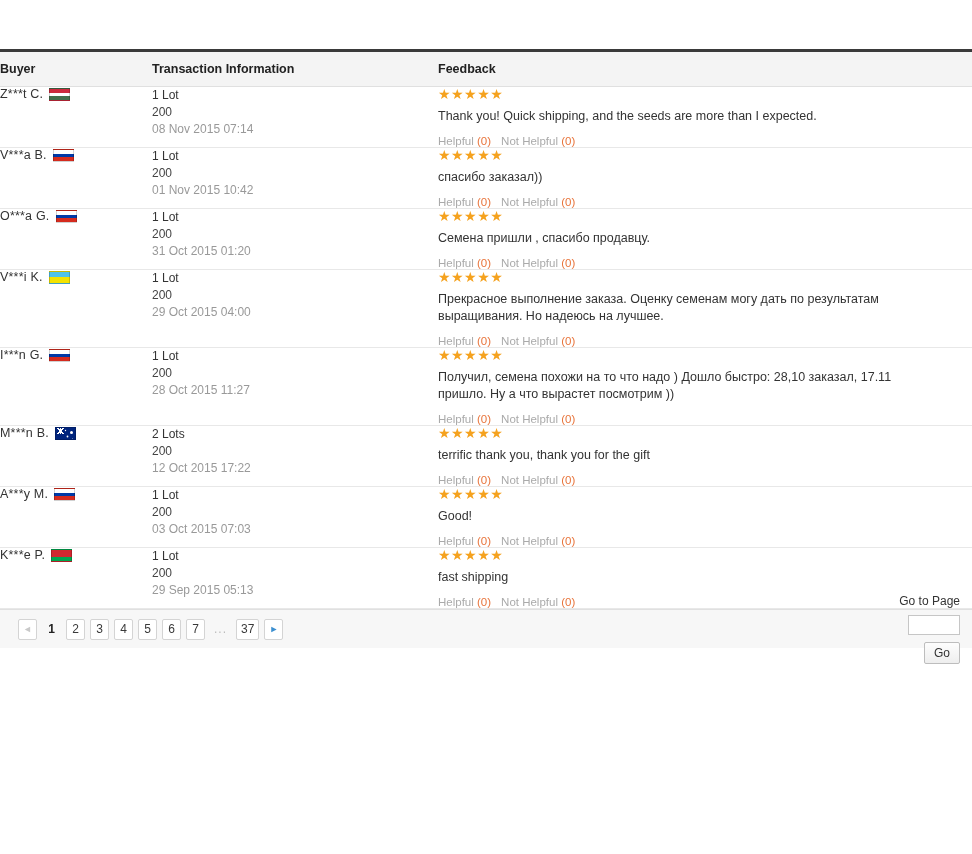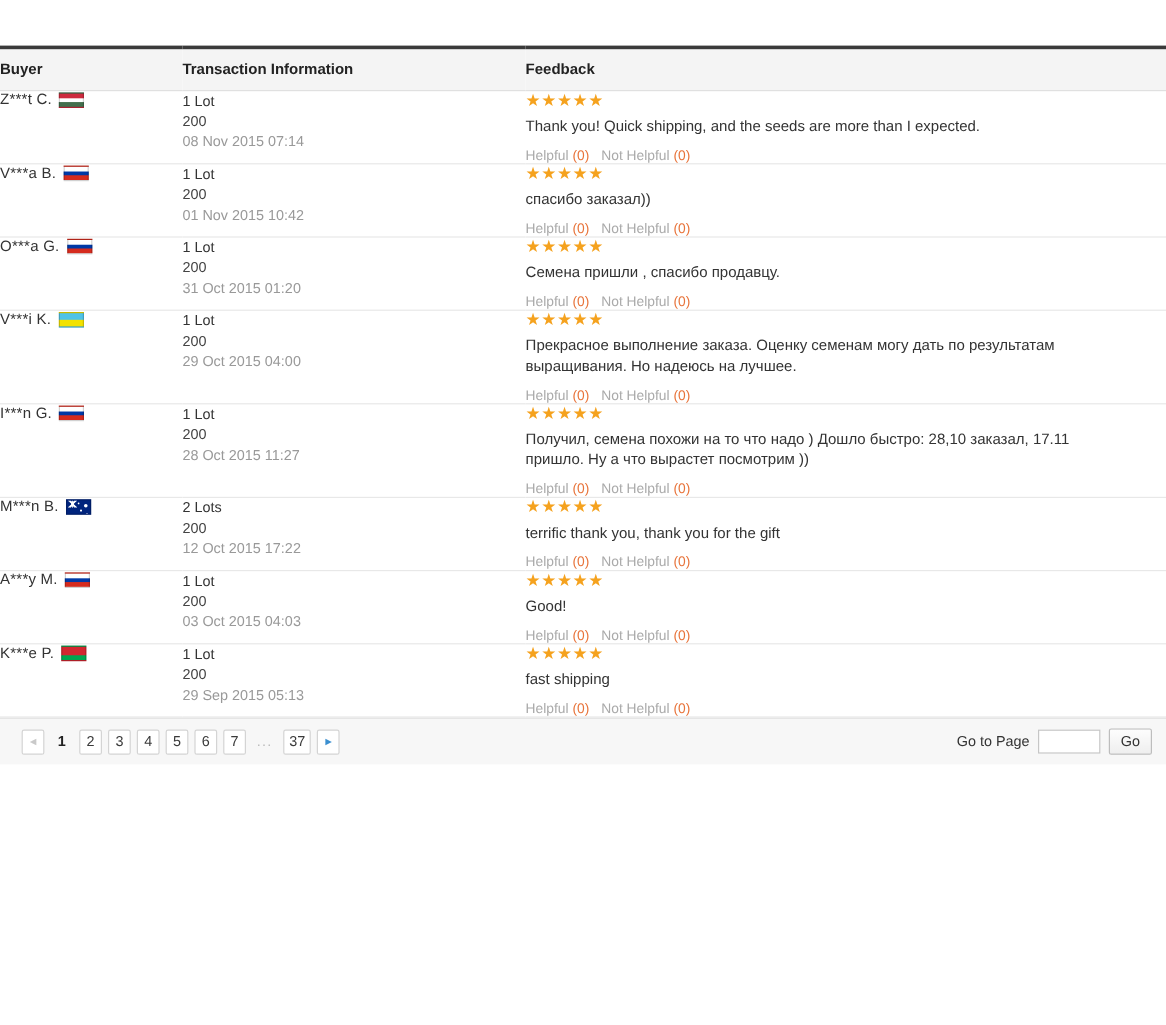--- a/index.html
+++ b/index.html
@@ -42,20 +42,21 @@
     line-height: 1;
     padding-bottom: 8px;
     white-space: nowrap;
   }
 
   
   .feedback-table {
     width: 972px;
     border-collapse: collapse;
     table-layout: fixed;
+    margin-top: 11px;
   }
   .feedback-table thead th {
     background: #f4f4f4;
     border-top: 3px solid #3a3a3a;
     border-bottom: 1px solid #e0e0e0;
     font-size: 12.5px;
     font-weight: bold;
     color: #222222;
     text-align: left;
     height: 34px;
@@ -197,24 +198,25 @@
   .pg.arrow { color: #3b8fd0; font-size: 9px; }
   .pg.arrow.disabled { color: #c9c9c9; }
   .pg.ellipsis {
     border: none;
     background: transparent;
     color: #bbbbbb;
     letter-spacing: 1px;
   }
   .goto {
     display: flex;
-    align-items: center;
+    align-items: flex-end;
     gap: 7px;
     font-size: 12px;
     color: #333333;
+    flex-direction: column;
   }
   .goto-input {
     width: 52px;
     height: 20px;
     border: 1px solid #c6c6c6;
     background: #ffffff;
     font-family: "Liberation Sans", sans-serif;
     font-size: 12px;
     padding: 0 3px;
     box-sizing: border-box;
@@ -359,21 +361,21 @@
       <tr>
         <td class="cell-buyer">
           <div class="buyer-wrap">
             <span class="buyer-name">A***y M.</span>
             <span class="flag flag-ru"></span>
           </div>
         </td>
         <td class="cell-txn">
           <div class="txn-line txn-qty">1 Lot</div>
           <div class="txn-line txn-amount">200</div>
-          <div class="txn-line txn-date">03 Oct 2015 04:03</div>
+          <div class="txn-line txn-date">03 Oct 2015 07:03</div>
         </td>
         <td class="cell-feed">
           <div class="stars">★★★★★</div>
           <div class="fb-text">Good!</div>
           <div class="fb-actions"><span class="act"><span>Helpful</span> <span class="count">(0)</span></span><span class="act"><span>Not Helpful</span> <span class="count">(0)</span></span></div>
         </td>
       </tr>
       <tr>
         <td class="cell-buyer">
           <div class="buyer-wrap">

